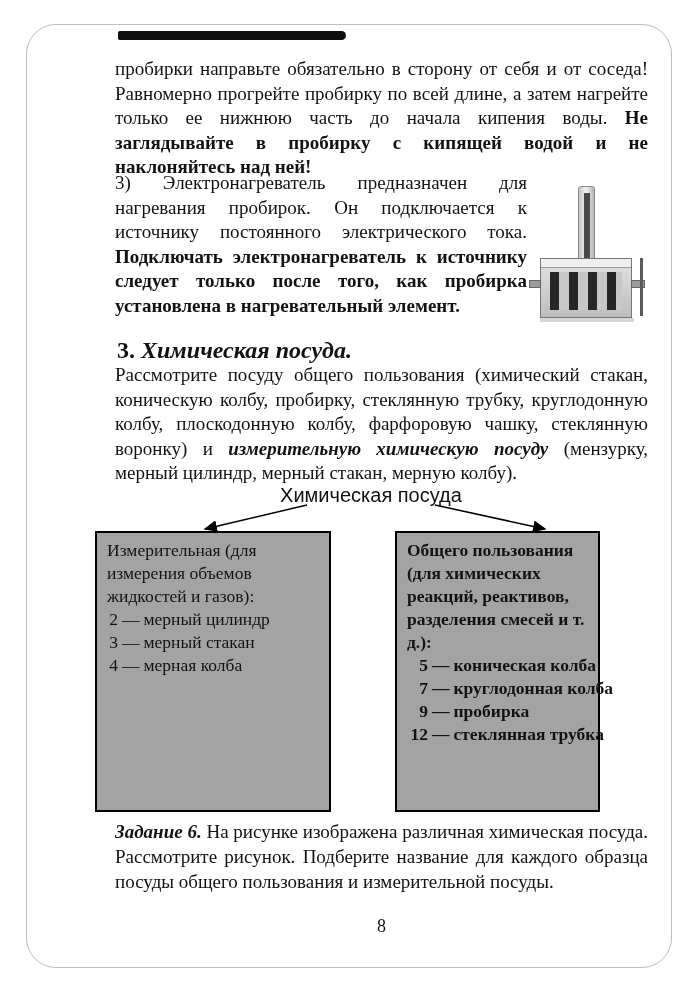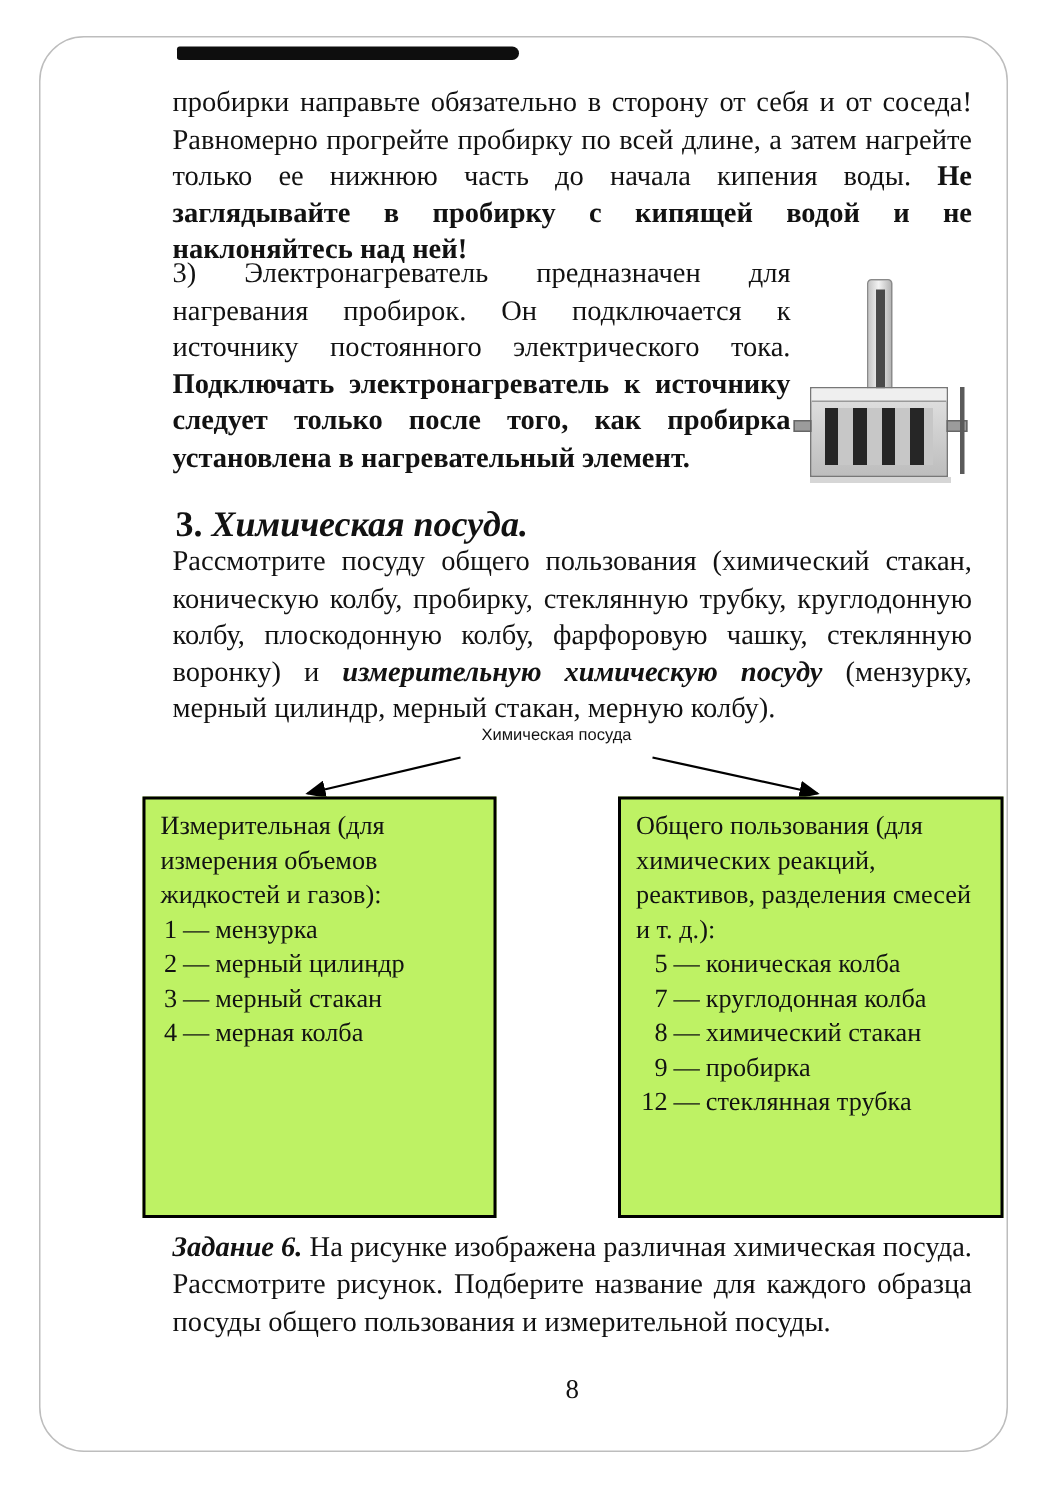--- a/index.html
+++ b/index.html
@@ -28,31 +28,31 @@
   .bit { font-weight: bold; font-style: italic; }
 
   .section-heading { position: absolute; left: 117px; top: 337px; font-size: 24px; }
   .section-heading .num { font-weight: bold; }
   .section-heading .title { font-style: italic; }
 
   .p3 { left: 115px; top: 363px; width: 533px; }
 
   .diagram-title {
     position: absolute; left: 95px; top: 484px; width: 552px; text-align: center;
-    font-family: "Liberation Sans", "DejaVu Sans", sans-serif; font-size: 11px;
+    font-family: "Liberation Sans", "DejaVu Sans", sans-serif; font-size: 20px;
   }
   .arrows-svg { position: absolute; left: 95px; top: 503px; }
 
   .vessel-box {
     position: absolute; top: 531px; border: 2px solid #000;
     font-size: 17.5px; line-height: 23px; padding: 6px 8px 0 10px;
-    background: #bef264;
+    background: #a3a3a3;
   }
   .box-left  { left: 95px;  width: 236px; height: 281px; }
-  .box-right { left: 412px; width: 257px; height: 281px; }
+  .box-right { left: 395px; width: 205px; height: 281px; font-weight: bold; }
   .box-header { margin-bottom: 0; }
   .vi { white-space: nowrap; }
   .vi .num { display: inline-block; text-align: right; }
   .box-left  .vi .num { width: 11px; }
   .box-right .vi .num { width: 21px; }
   .vi .dash { padding: 0 4px; }
 
   .task { left: 115px; top: 819px; width: 533px; line-height: 25px; }
 
   .page-number {
@@ -123,30 +123,28 @@
     <marker id="ah" markerWidth="10" markerHeight="8" refX="8" refY="4" orient="auto">
       <path d="M0,0 L9,4 L0,8 z" fill="#000"></path>
     </marker>
   </defs>
   <line x1="212" y1="2" x2="110" y2="26" stroke="#000" stroke-width="1.5" marker-end="url(#ah)"></line>
   <line x1="340" y1="2" x2="450" y2="26" stroke="#000" stroke-width="1.5" marker-end="url(#ah)"></line>
 </svg>
 
 <div class="vessel-box box-left">
   <div class="box-header">Измерительная (для измерения объемов жидкостей и газов):</div>
-  <div class="vi"><span class="num">1</span><span class="dash">—</span><span>мензурка</span></div>
   <div class="vi"><span class="num">2</span><span class="dash">—</span><span>мерный цилиндр</span></div>
   <div class="vi"><span class="num">3</span><span class="dash">—</span><span>мерный стакан</span></div>
   <div class="vi"><span class="num">4</span><span class="dash">—</span><span>мерная колба</span></div>
 </div>
 
 <div class="vessel-box box-right">
   <div class="box-header">Общего пользования (для химических реакций, реактивов, разделения смесей и т. д.):</div>
   <div class="vi"><span class="num">5</span><span class="dash">—</span><span>коническая колба</span></div>
   <div class="vi"><span class="num">7</span><span class="dash">—</span><span>круглодонная колба</span></div>
-  <div class="vi"><span class="num">8</span><span class="dash">—</span><span>химический стакан</span></div>
   <div class="vi"><span class="num">9</span><span class="dash">—</span><span>пробирка</span></div>
   <div class="vi"><span class="num">12</span><span class="dash">—</span><span>стеклянная трубка</span></div>
 </div>
 
 <p class="para task"><span class="bit">Задание 6.</span><span> На рисунке изображена различная химическая посуда. Рассмотрите рисунок. Подберите название для каждого образца посуды общего пользования и измерительной посуды.</span></p>
 
 <div class="page-number">8</div>
 
 </body></html>

